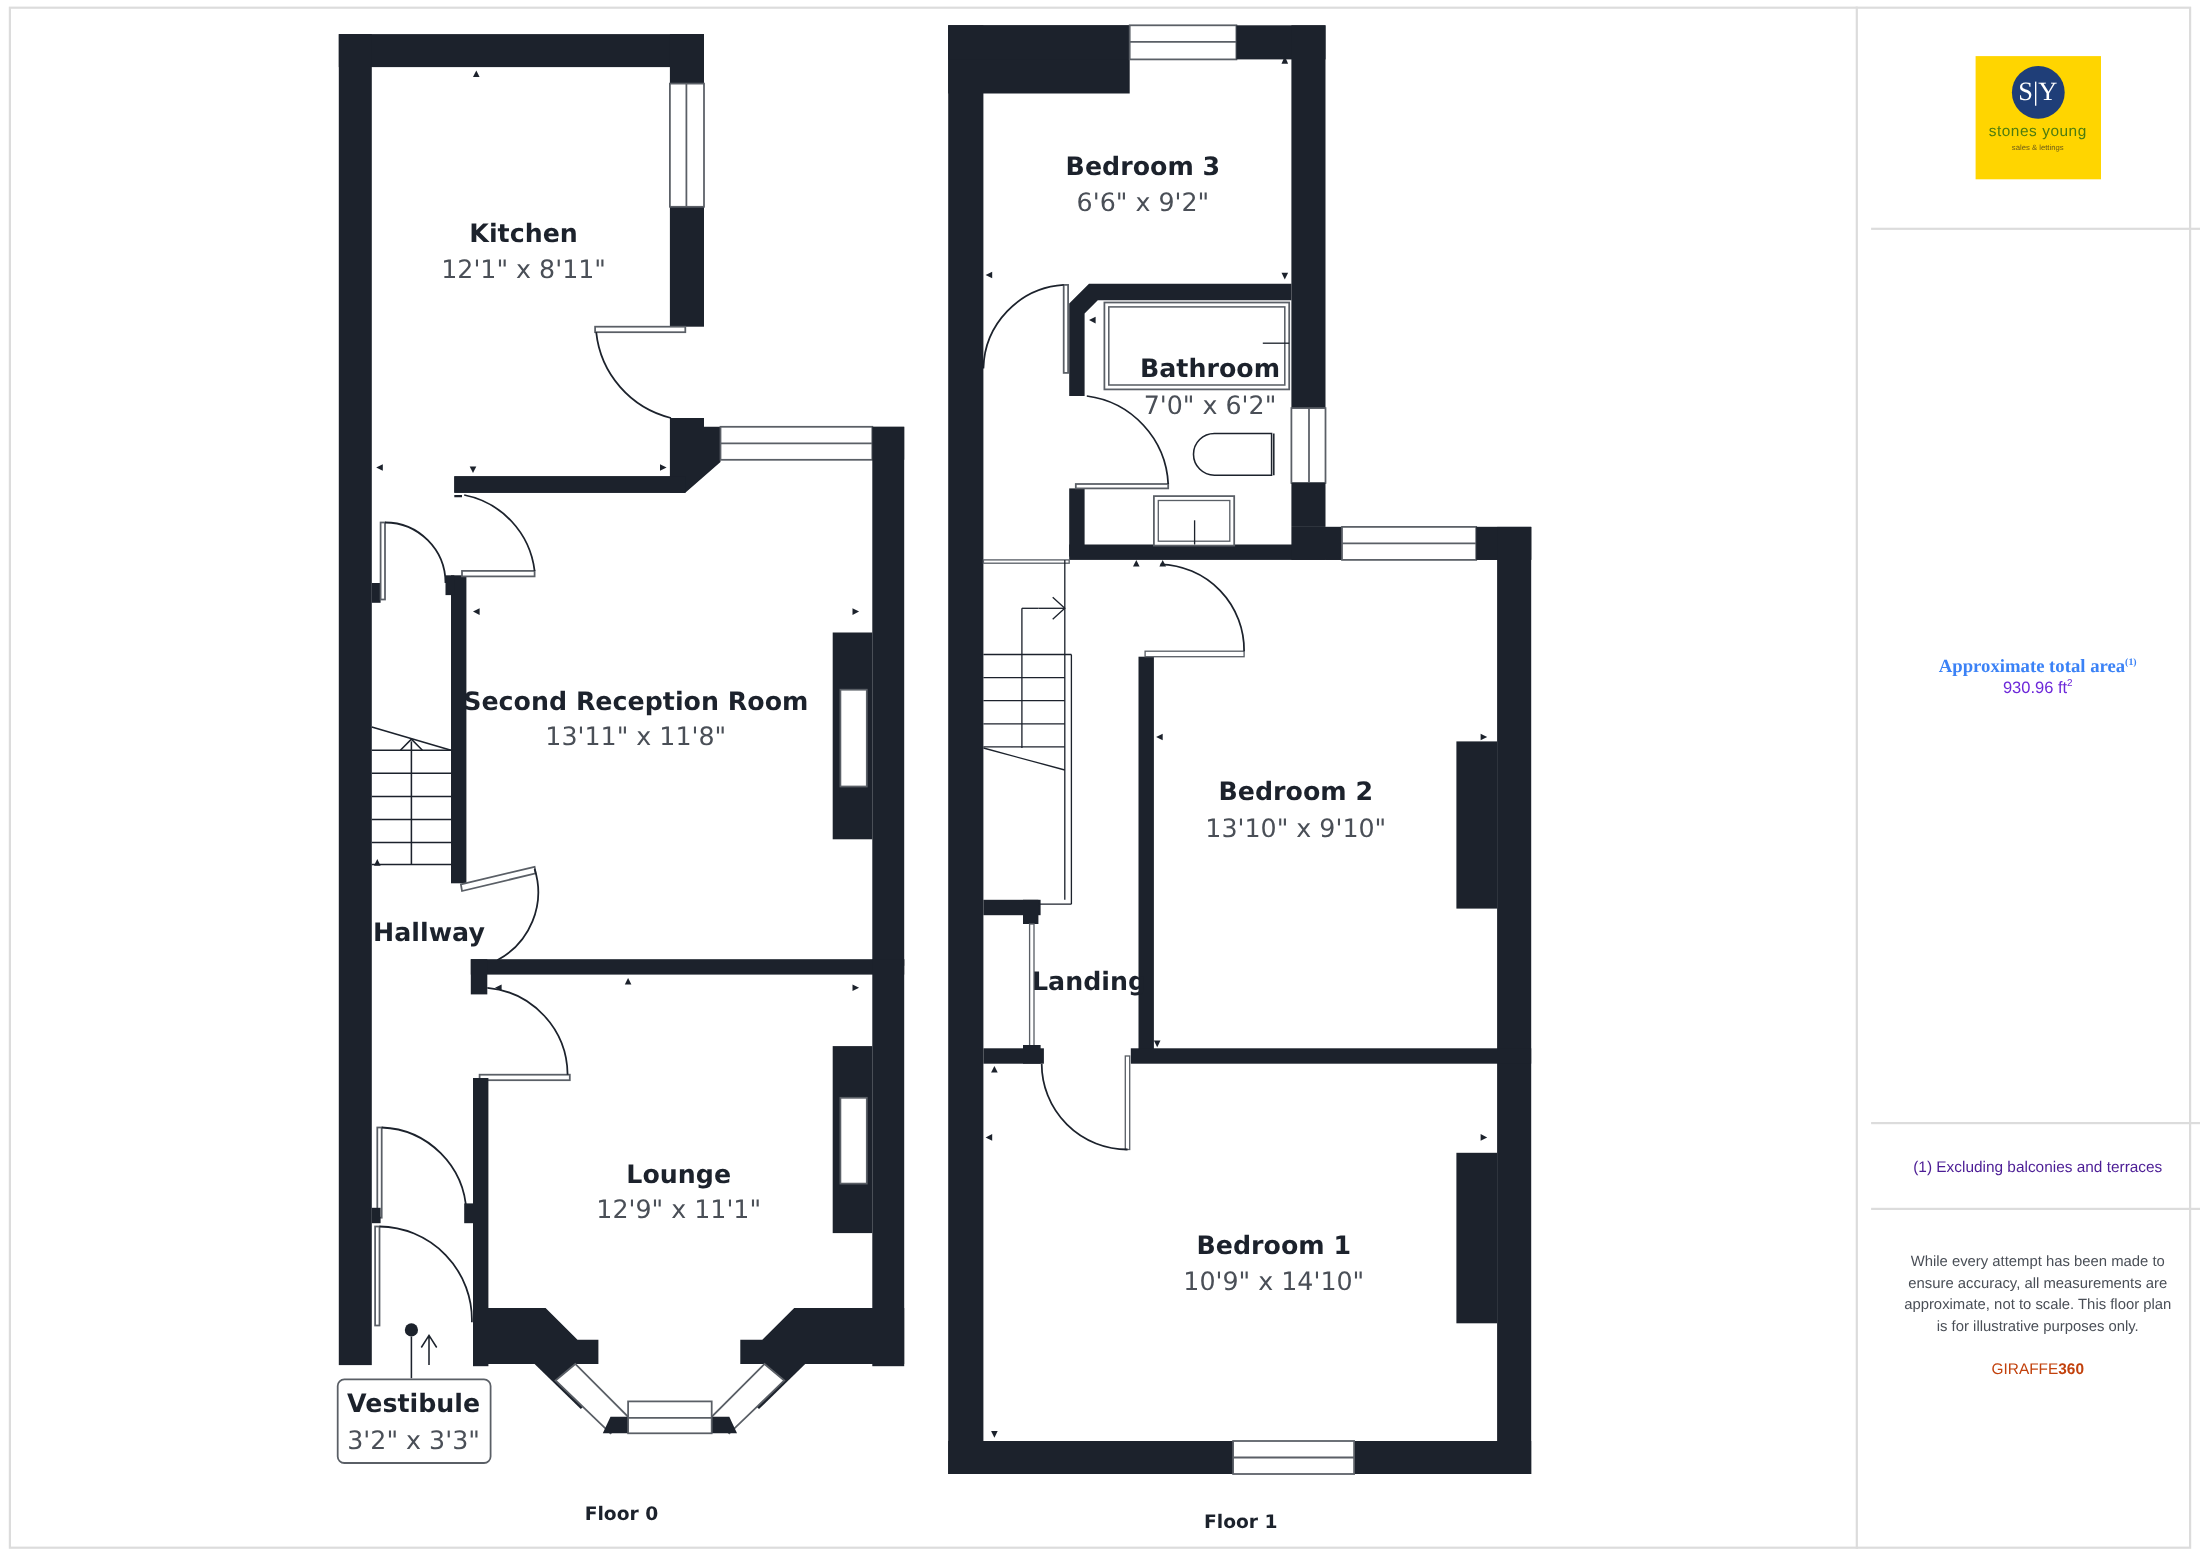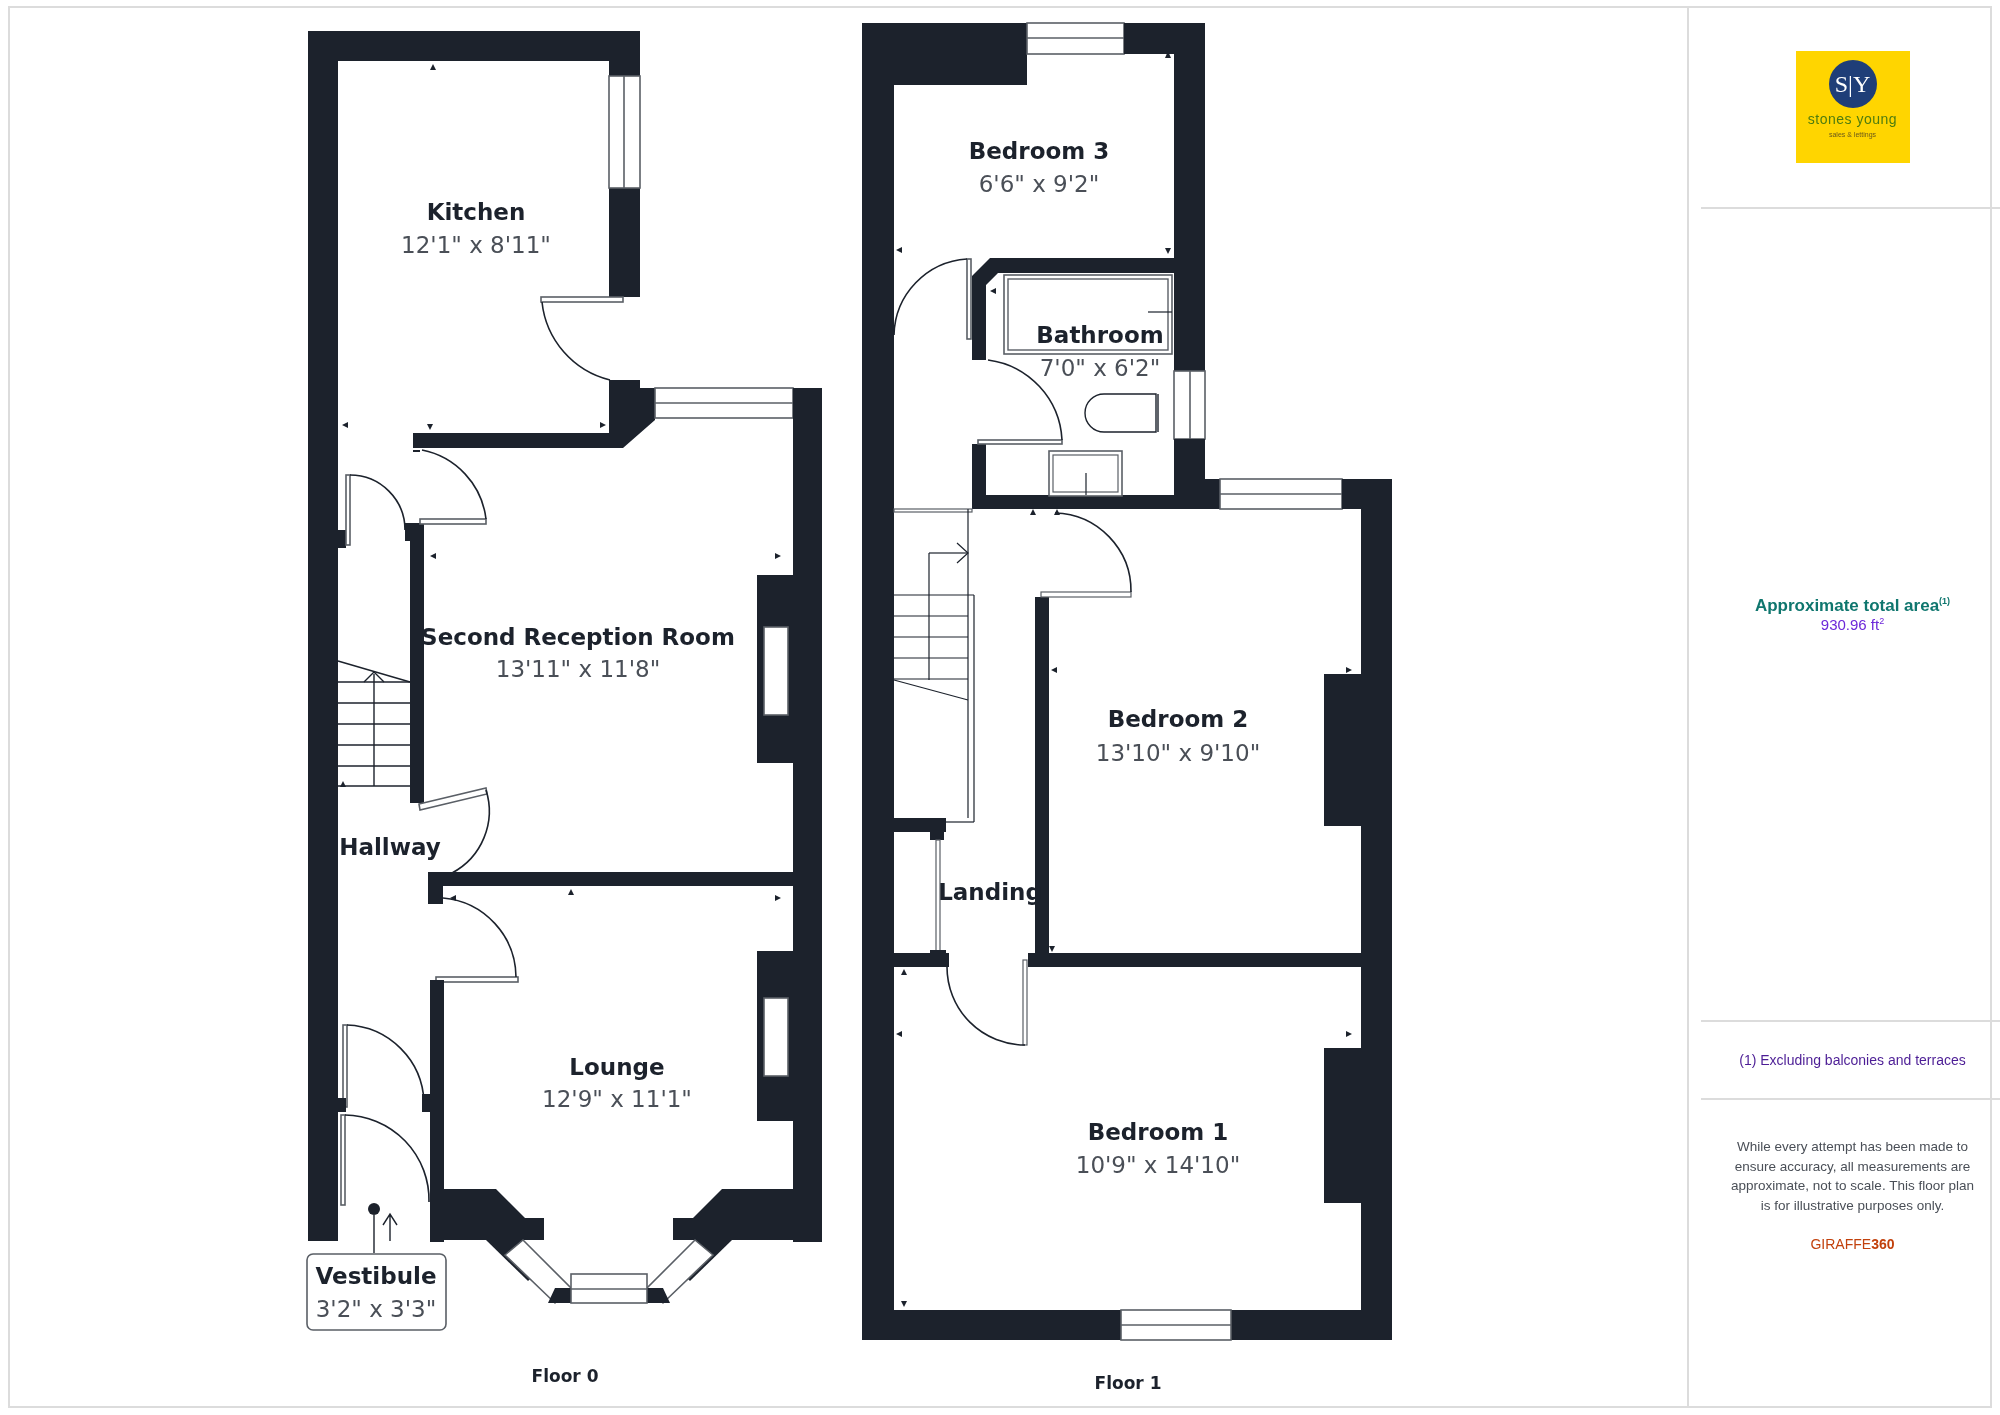--- a/index.html
+++ b/index.html
@@ -13,21 +13,21 @@
   .room-name { font-family: "DejaVu Sans", sans-serif; font-weight: bold; font-size: 23px; fill: #1c222c; text-anchor: middle; }
   .room-dim { font-family: "DejaVu Sans", sans-serif; font-size: 23px; fill: #4a4f57; text-anchor: middle; }
   .floor-label { font-family: "DejaVu Sans", sans-serif; font-weight: bold; font-size: 17px; fill: #1c222c; text-anchor: middle; }
 
   .side-panel { position: absolute; left: 1687px; top: 6px; width: 305px; height: 1402px; border-left: 2px solid #dcdcdc; box-sizing: border-box; }
   .panel-section { position: absolute; left: 12px; width: 303px; box-sizing: border-box; border-bottom: 2px solid #dcdcdc; display: flex; align-items: center; justify-content: center; flex-direction: column; text-align: center; }
   .logo { width: 114px; height: 112px; background: #ffd500; position: relative; }
   .logo-circle { position: absolute; left: 33px; top: 9px; width: 48px; height: 48px; border-radius: 50%; background: #1f3e78; color: #ffffff; font-family: "Liberation Serif", serif; font-size: 24px; line-height: 48px; text-align: center; }
   .logo-main { position: absolute; left: 0; right: 0; top: 60px; font-size: 14px; color: #4d7c0f; letter-spacing: 0.5px; }
   .logo-sub { position: absolute; left: 0; right: 0; top: 80px; font-size: 7px; color: #6b5a1a; }
-  .area-title { font-family: Liberation Sans, sans-serif; font-weight: bold; font-size: 17px; color: #0f766e; }
+  .area-title { font-family: Liberation Serif, serif; font-weight: bold; font-size: 17px; color: #3b82f6; }
   .area-title sup { font-size: 9px; }
   .area-value { font-size: 15px; color: #6d28d9; }
   .area-value sup { font-size: 9px; }
   .footnote { font-size: 14px; color: #4c1d95; }
   .disclaimer { font-size: 13.5px; color: #4a4f57; line-height: 19.5px; padding: 0 28px; }
   .disclaimer p { margin: 0 0 19px 0; }
   .brand { font-size: 14px; color: #c2410c; margin-top: 2px; }
   .brand b { font-weight: bold; }
 </style>
 </head>

